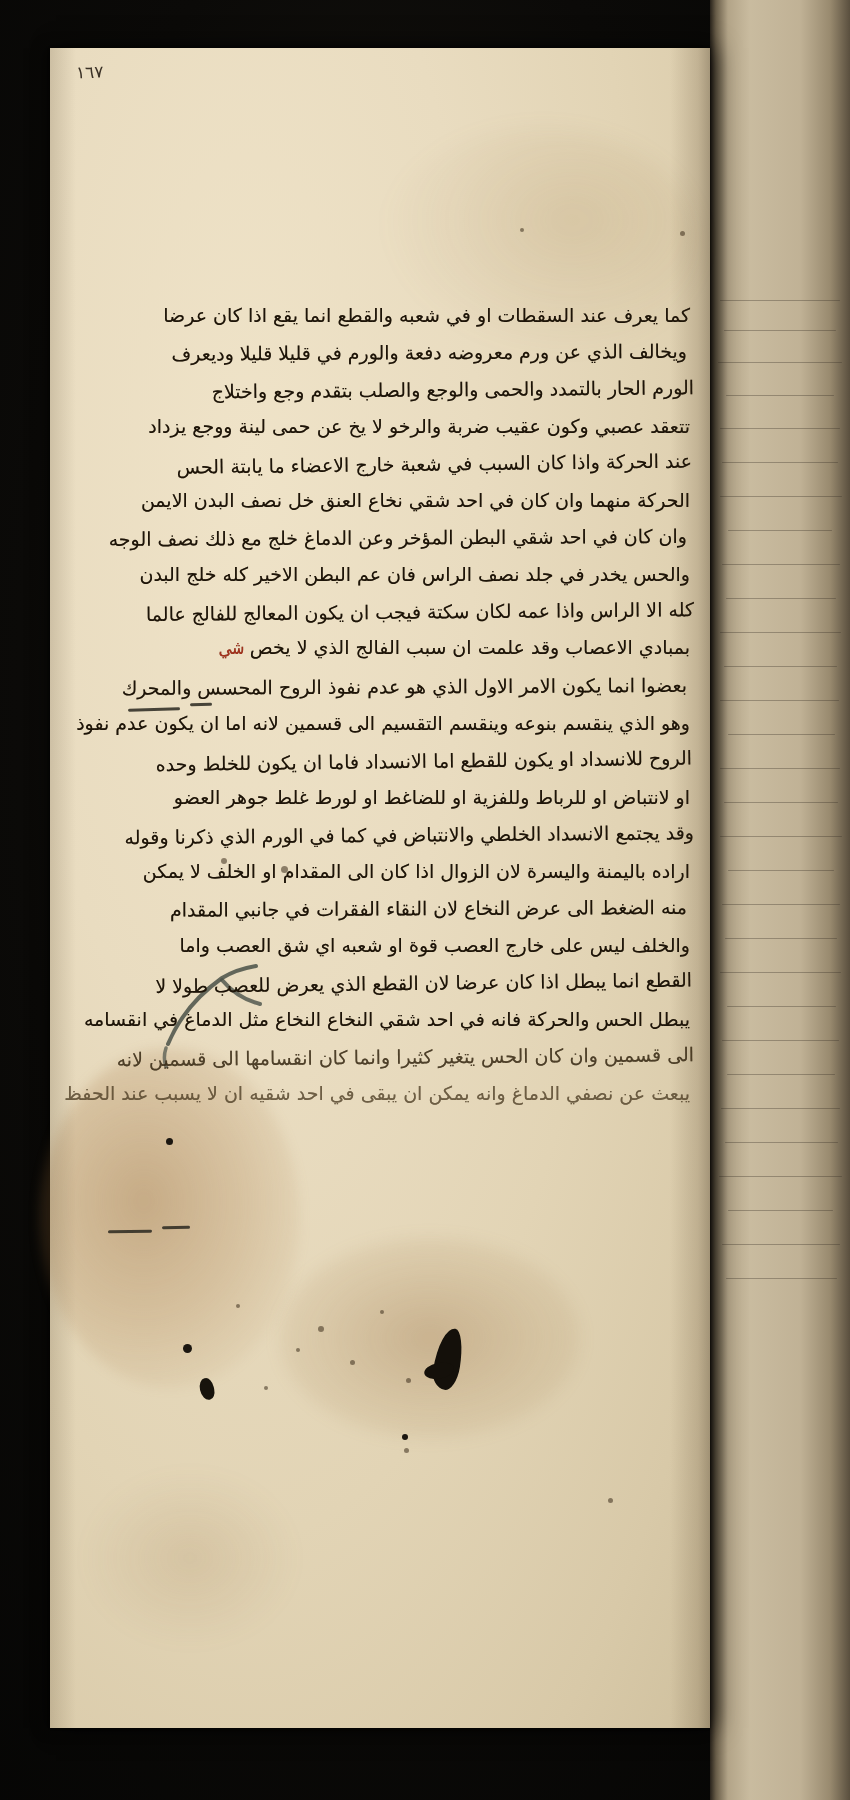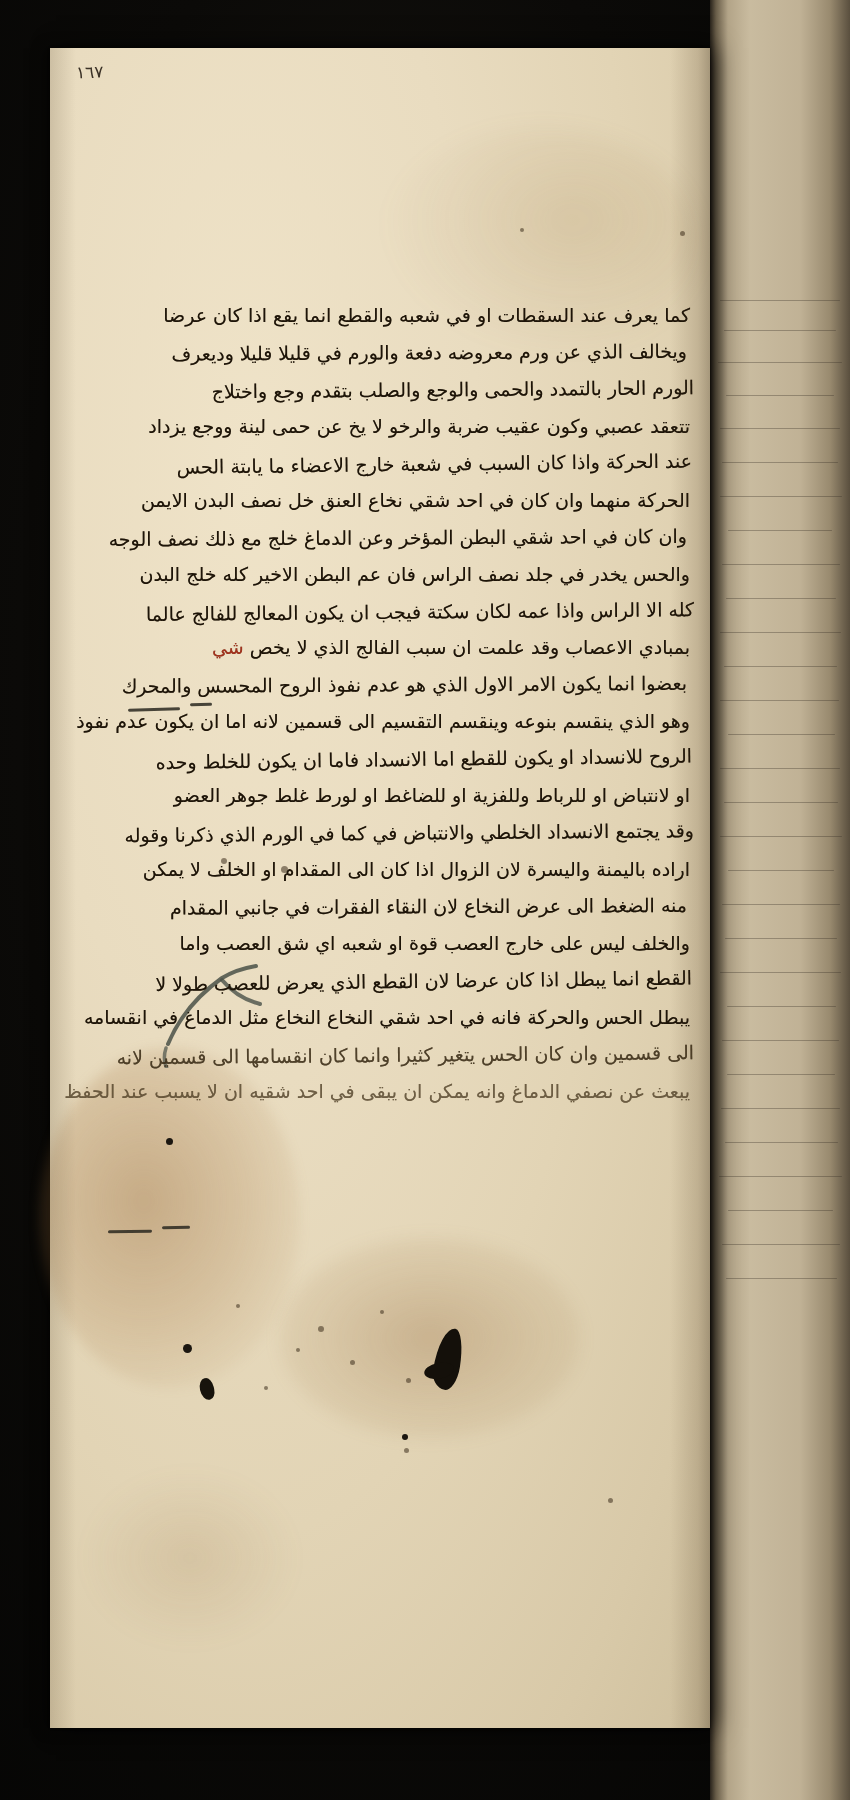--- a/index.html
+++ b/index.html
@@ -140,20 +140,21 @@
     white-space: nowrap;
     margin-bottom: 17px;
     letter-spacing: -0.5px;
     text-shadow: 0 0 0.6px rgba(40,25,8,0.5);
   }
   .line.shift-a { transform: translateX(4px) rotate(-0.5deg); }
   .line.shift-b { transform: translateX(-3px) rotate(-0.3deg); }
   .line.shift-c { transform: translateX(2px) rotate(-0.7deg); }
   .line .rubric {
     color: #a3321d;
+    font-family: Liberation Mono, monospace;
   }
   .line.faded { color: #3a2c16; opacity: 0.88; }
   .line.faint { color: #46361d; opacity: 0.75; }
   
   .doodle {
     position: absolute;
     pointer-events: none;
   }
   .blot-big {
     left: 385px;

